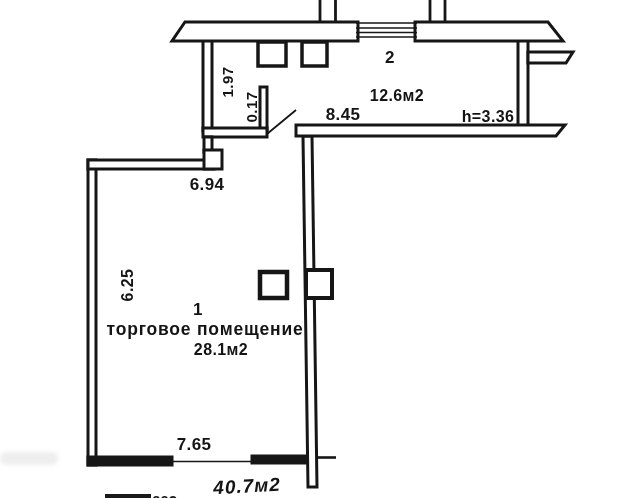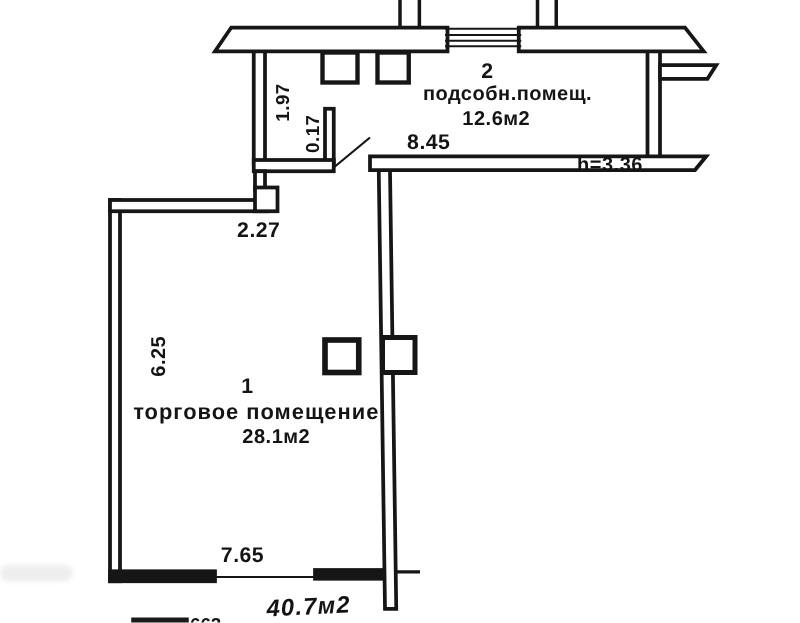--- a/index.html
+++ b/index.html
@@ -69,28 +69,27 @@
       <rect x="258" y="42" width="28" height="24" stroke-width="3.5"></rect>
       <rect x="302" y="42" width="25" height="24" stroke-width="3.5"></rect>
       <rect x="260" y="272" width="27" height="26" stroke-width="4.5"></rect>
       <rect x="306" y="270" width="26" height="28" stroke-width="4"></rect>
     </g>
   </svg>
 
   <div class="smudge"></div>
 
   <div class="lbl f17" style="left:390px;top:57px">2</div>
-  <div class="lbl f16" style="left:406px;top:76px">подсобн.помещ.</div>
   <div class="lbl f16" style="left:397px;top:96px">12.6м2</div>
   <div class="lbl f17" style="left:343px;top:114px">8.45</div>
-  <div class="lbl f16" style="left:488px;top:133px">h=3.36</div>
+  <div class="lbl f16" style="left:488px;top:117px">h=3.36</div>
   <div class="lbl rot f15" style="left:227px;top:82px">1.97</div>
   <div class="lbl rot f15" style="left:251px;top:107px">0.17</div>
 
-  <div class="lbl f17" style="left:207px;top:184px">2.27</div>
+  <div class="lbl f17" style="left:207px;top:184px">6.94</div>
   <div class="lbl f17" style="left:198px;top:309px">1</div>
   <div class="lbl name1" style="left:205px;top:330px">торговое помещение</div>
   <div class="lbl f16" style="left:221px;top:350px">28.1м2</div>
   <div class="lbl rot f16" style="left:128px;top:285px">6.25</div>
   <div class="lbl f17" style="left:194px;top:444px">7.65</div>
 
   <div class="lbl total" style="left:247px;top:486px">40.7м2</div>
   <div class="clipbar"></div>
   <div class="clipfrag">662</div>
 

